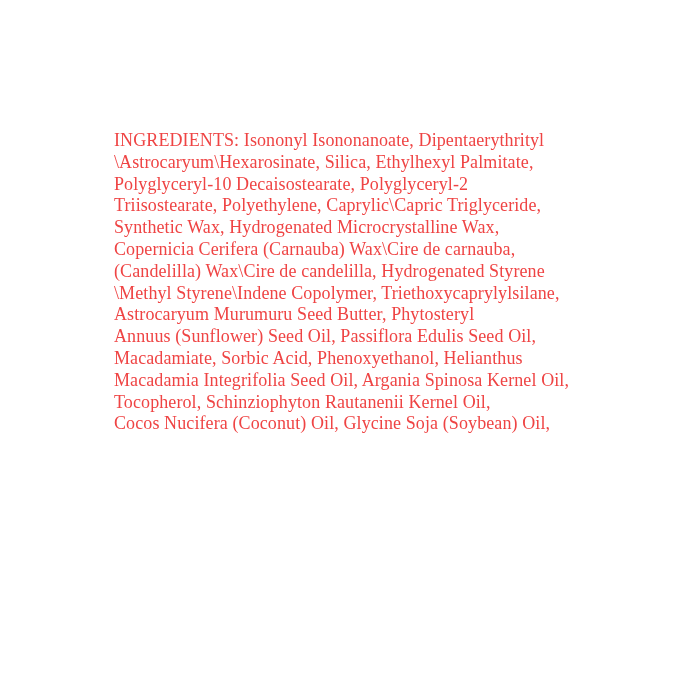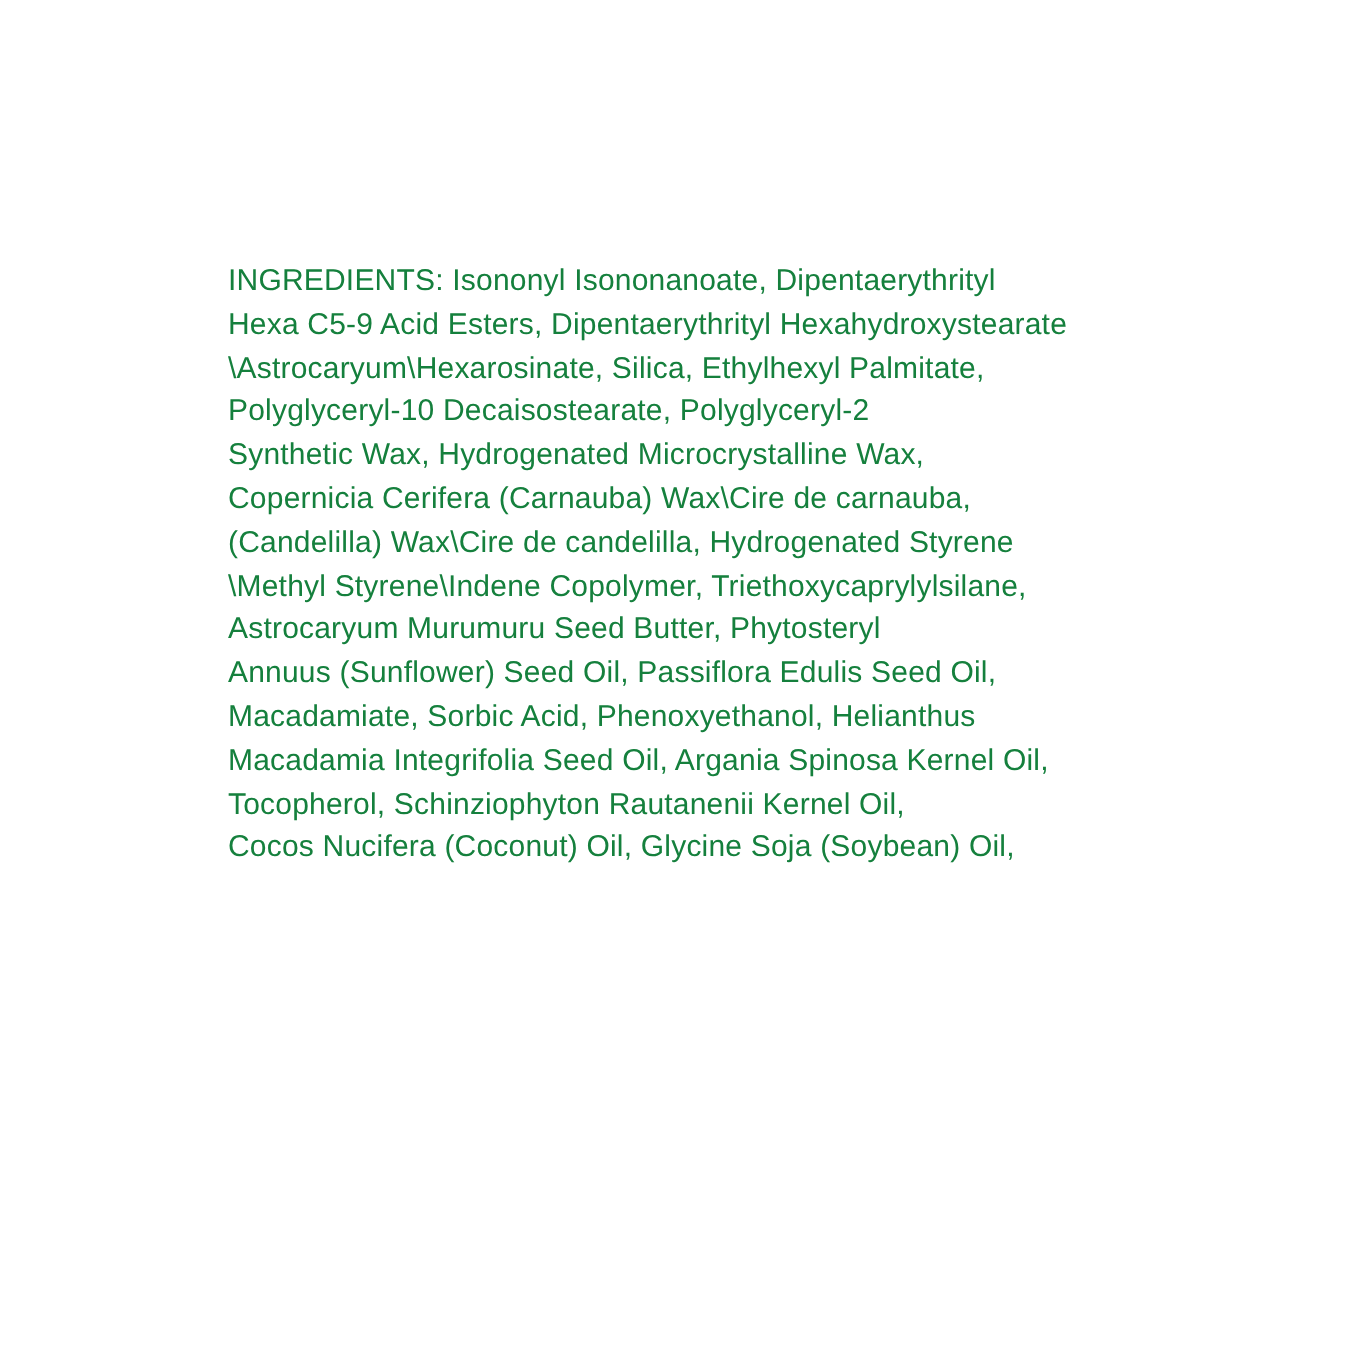--- a/index.html
+++ b/index.html
@@ -12,38 +12,38 @@
     background: #ffffff;
     position: relative;
     overflow: hidden;
     font-family: "Liberation Serif", serif;
   }
   .ingredients-block {
     position: absolute;
     left: 114px;
     top: 130px;
     width: 480px;
-    font-family: Liberation Sans, sans-serif;
-    font-size: 15px;
+    font-family: Liberation Serif, serif;
+    font-size: 18px;
     line-height: 21.8px;
-    color: #15803d;
+    color: #ef4444;
     letter-spacing: 0.1px;
   }
   .ingredients-line {
     white-space: nowrap;
   }
 </style>
 </head>
 <body>
 
 <div class="ingredients-block">
   <div class="ingredients-line">INGREDIENTS: Isononyl Isononanoate, Dipentaerythrityl</div>
-  <div class="ingredients-line">Hexa C5-9 Acid Esters, Dipentaerythrityl Hexahydroxystearate</div>
   <div class="ingredients-line">\Astrocaryum\Hexarosinate, Silica, Ethylhexyl Palmitate,</div>
   <div class="ingredients-line">Polyglyceryl-10 Decaisostearate, Polyglyceryl-2</div>
+  <div class="ingredients-line">Triisostearate, Polyethylene, Caprylic\Capric Triglyceride,</div>
   <div class="ingredients-line">Synthetic Wax, Hydrogenated Microcrystalline Wax,</div>
   <div class="ingredients-line">Copernicia Cerifera (Carnauba) Wax\Cire de carnauba,</div>
   <div class="ingredients-line">(Candelilla) Wax\Cire de candelilla, Hydrogenated Styrene</div>
   <div class="ingredients-line">\Methyl Styrene\Indene Copolymer, Triethoxycaprylylsilane,</div>
   <div class="ingredients-line">Astrocaryum Murumuru Seed Butter, Phytosteryl</div>
   <div class="ingredients-line">Annuus (Sunflower) Seed Oil, Passiflora Edulis Seed Oil,</div>
   <div class="ingredients-line">Macadamiate, Sorbic Acid, Phenoxyethanol, Helianthus</div>
   <div class="ingredients-line">Macadamia Integrifolia Seed Oil, Argania Spinosa Kernel Oil,</div>
   <div class="ingredients-line">Tocopherol, Schinziophyton Rautanenii Kernel Oil,</div>
   <div class="ingredients-line">Cocos Nucifera (Coconut) Oil, Glycine Soja (Soybean) Oil,</div>

